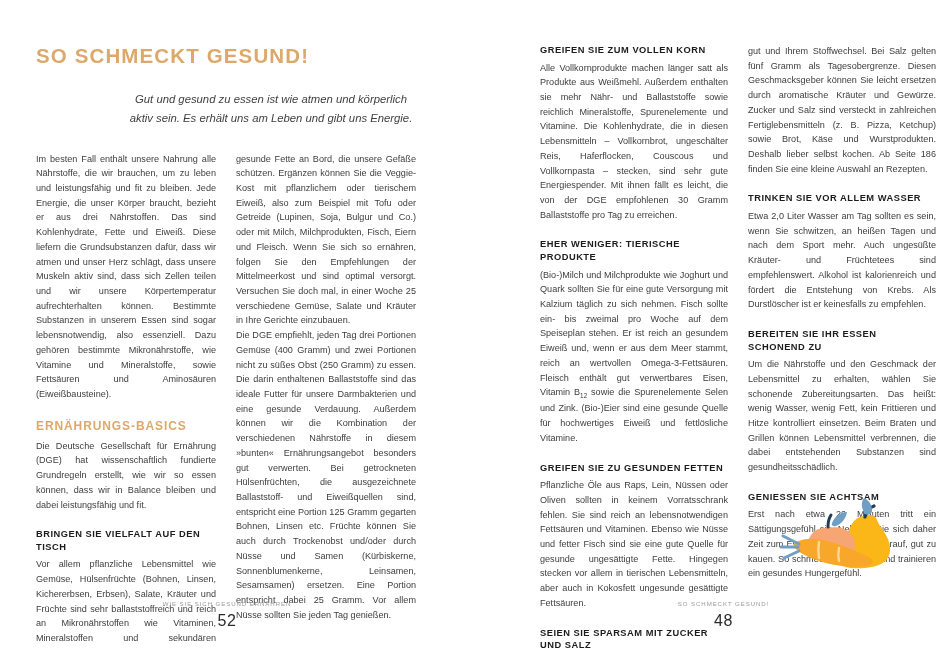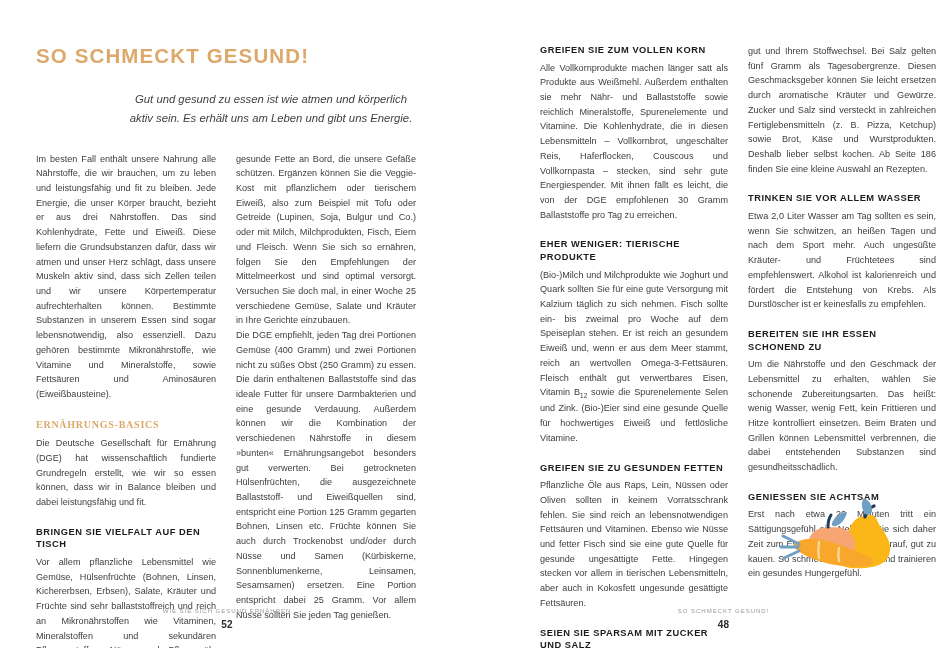--- a/index.html
+++ b/index.html
@@ -68,27 +68,26 @@
     font-size: 9.1px;
     line-height: 1.62;
     text-align: justify;
     text-justify: inter-word;
     hyphens: auto;
     color: #3d3d3d;
   }
 
   h2.sub-gold {
     margin: 17px 0 5px 0;
-    font-size: 10px;
+    font-size: 12px;
     font-weight: 700;
     letter-spacing: 0.075em;
     color: #dda96b;
     text-transform: uppercase;
     line-height: 1.25;
-    font-family: Liberation Serif, serif;
   }
   h3.sub-dark {
     margin: 16px 0 4px 0;
     font-size: 9.3px;
     font-weight: 700;
     letter-spacing: 0.055em;
     color: #1c1c1c;
     text-transform: uppercase;
     line-height: 1.35;
   }
@@ -107,22 +106,22 @@
   }
   .running-head {
     font-size: 6.1px;
     letter-spacing: 0.15em;
     color: #9a9a9a;
     text-transform: uppercase;
     margin: 0;
   }
   .folio {
     margin: 5px 0 0 0;
-    font-size: 10px;
-    font-weight: 700;
+    font-size: 16px;
+    font-weight: 400;
     color: #2b2b2b;
     letter-spacing: 0.03em;
   }
 
   
   .illustration {
     position: absolute;
     right: 26px;
     bottom: 68px;
     width: 150px;

